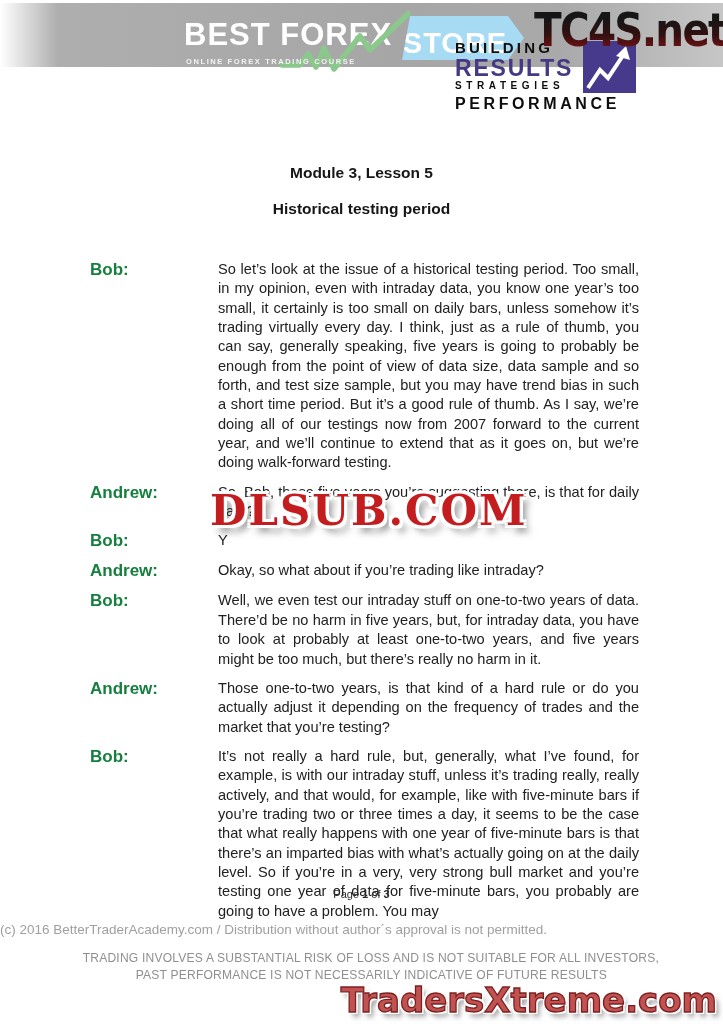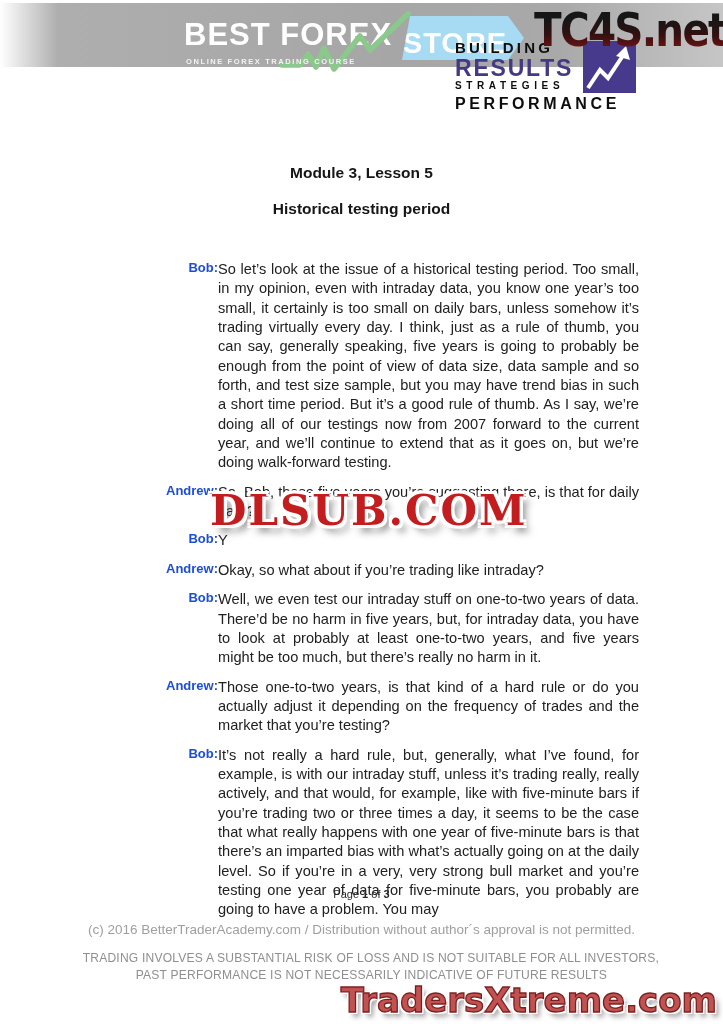--- a/index.html
+++ b/index.html
@@ -43,21 +43,21 @@
 
   
   .title1 { position:absolute; left:0; top:164px; width:723px; text-align:center;
             font-size:15.5px; font-weight:bold; color:#161616; }
   .title2 { position:absolute; left:0; top:200px; width:723px; text-align:center;
             font-size:15.5px; font-weight:bold; color:#161616; }
 
   
   .transcript { position:absolute; left:90px; top:260px; width:549px; }
   .entry { display:flex; margin-bottom:10px; }
-  .speaker { width:128px; flex:0 0 128px; font-size:13px; font-weight:bold; color:#1d4ed8;text-align:right; }
+  .speaker { width:128px; flex:0 0 128px; font-size:17px; font-weight:bold; color:#15803d; }
   .speech { flex:1; font-size:14.6px; line-height:19.35px; color:#212121;
             text-align:justify; }
 
   
   .dlsub { position:absolute; left:210px; top:486px; z-index:9;
            font-family:"DejaVu Serif", serif; font-weight:bold; font-size:42px;
            letter-spacing:2px; color:#c41d1f; white-space:nowrap;
            text-shadow:-3px -3px 0 #fff, 3px -3px 0 #fff, -3px 3px 0 #fff, 3px 3px 0 #fff,
                         0 -3px 0 #fff, 0 3px 0 #fff, -3px 0 0 #fff, 3px 0 0 #fff,
                         6px 7px 7px rgba(60,60,60,.55); }
@@ -65,21 +65,21 @@
          font-family:"DejaVu Sans", sans-serif; font-weight:bold; font-size:34px;
          letter-spacing:0px; color:#c15252; white-space:nowrap;
          -webkit-text-stroke:1.3px #7a1d1d;
          text-shadow:-2px -2px 0 #fff, 2px -2px 0 #fff, -2px 2px 0 #fff, 2px 2px 0 #fff,
                       4px 5px 5px rgba(70,70,70,.5); }
 
   
   .pagenum { position:absolute; left:0; top:888px; width:723px; text-align:center;
              font-size:11px; color:#2a2a2a; }
   .pagenum b { font-weight:bold; }
-  .copyright { position:absolute; left:0; top:922px; width:723px; text-align:center;
+  .copyright { position:absolute; left:0; top:922px; width:723px; 
                font-size:13.5px; color:#9f9f9f; }
   .disc { position:absolute; left:0; width:723px; text-align:center; color:#8f8f8f;padding-left:19px; }
   .disc span { display:inline-block; transform:scaleX(.93); font-size:13px; letter-spacing:.2px; }
   .disc1 { top:948px; } .disc2 { top:965px;text-align:center; }
 </style>
 </head>
 <body>
 
 <div class="page">
 

